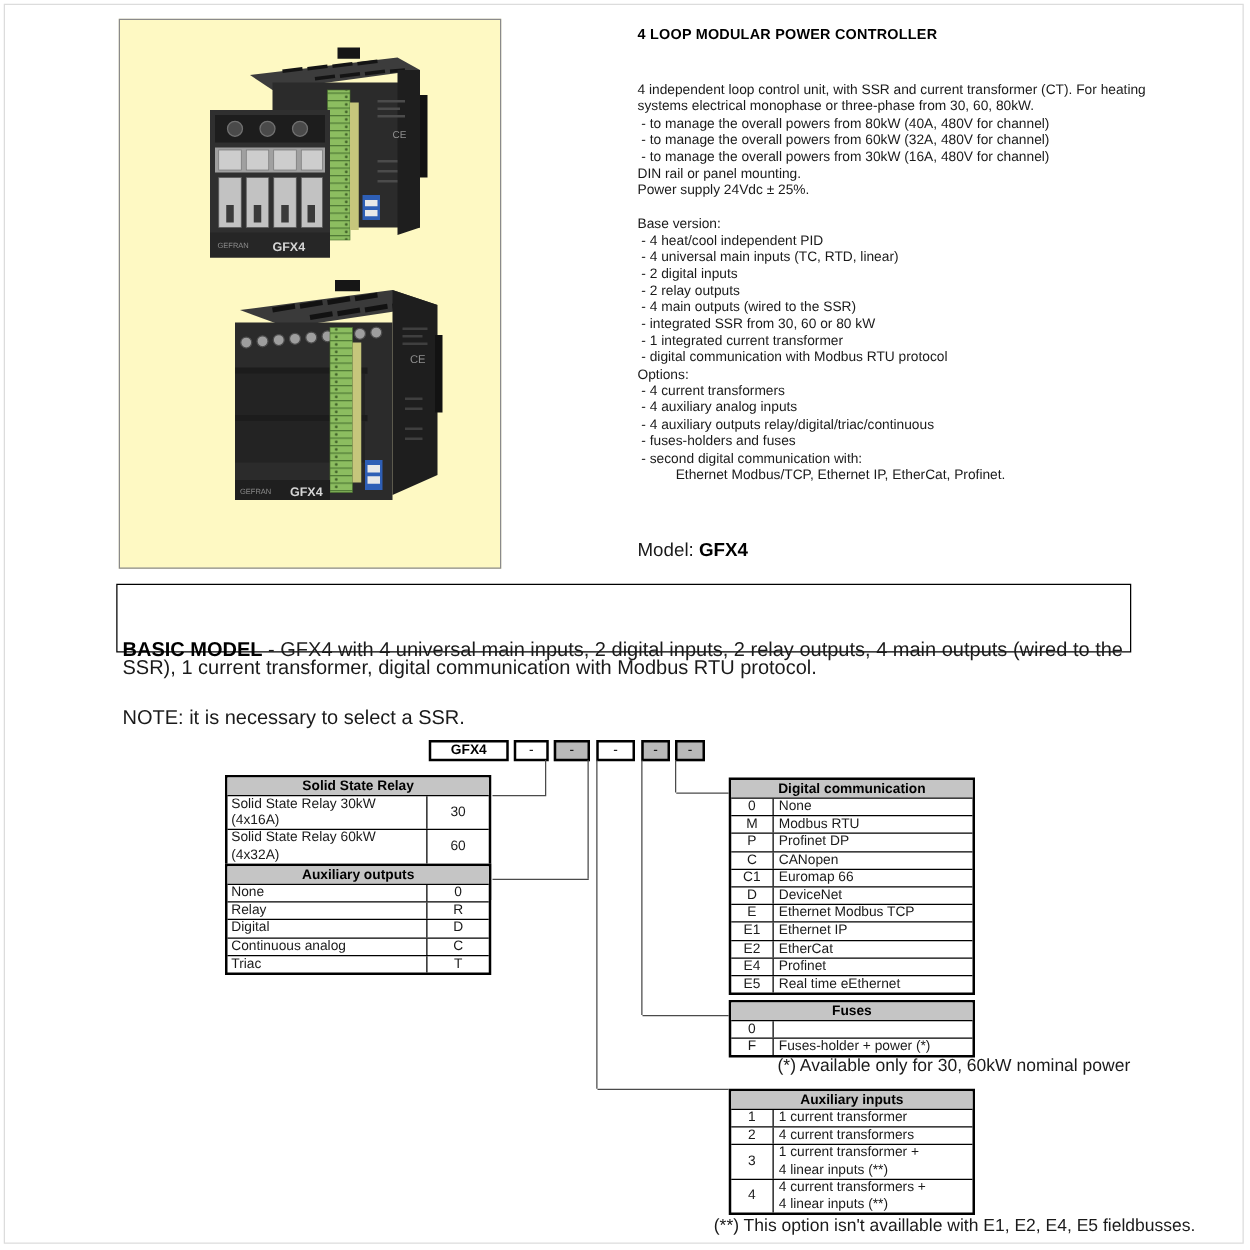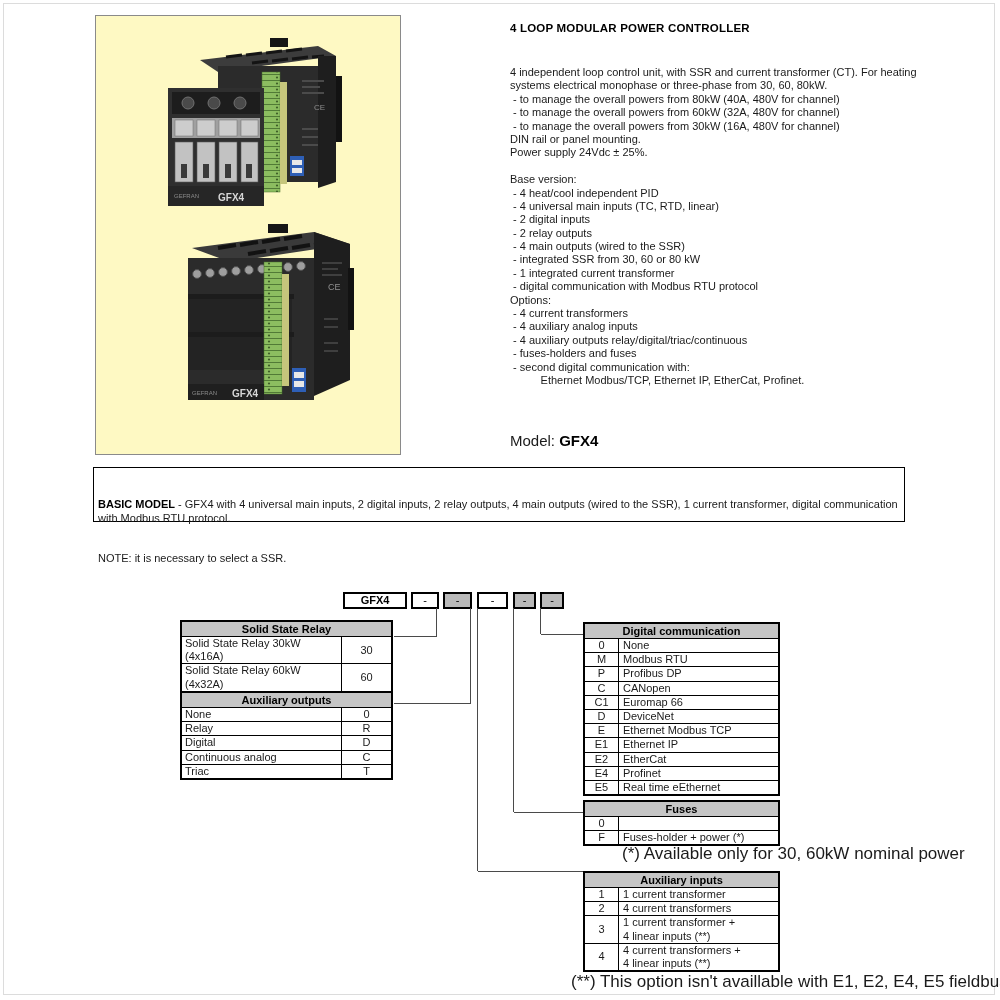--- a/index.html
+++ b/index.html
@@ -15,21 +15,21 @@
   .device-bottom { left:56px; top:202px; width:212px; height:202px; }
 
   
   .doc-title { position:absolute; left:510px; top:22px; font-size:11.5px; font-weight:bold; color:#000; letter-spacing:0.2px; }
   .doc-body { position:absolute; left:510px; top:66px; width:460px; font-size:11px; }
   .doc-body .line { height:13.4px; line-height:13.4px; white-space:pre; }
   .doc-model { position:absolute; left:510px; top:432px; font-size:15px; white-space:pre; }
   .doc-model b { color:#000; }
 
   
-  .note-box { position:absolute; left:93px; width:812px; border:1px solid #000; background:#fff; font-size:11px; line-height:13.5px; padding:3px 4px; white-space:pre-wrap; }
+  .note-box { position:absolute; left:93px; width:812px; border:1px solid #000; background:#fff; font-size:16px; line-height:13.5px; padding:19px 4px; white-space:pre-wrap; }
   .basic-box { top:467px; height:55px; }
   .options-box { top:551px; height:30px; padding-top:9px; }
   .note-box b { color:#000; }
 
   
   .code-box { position:absolute; top:592px; height:17px; border:2px solid #000; background:#fff; text-align:center; font-size:11px; line-height:12px; color:#000; }
   .model-box { left:343px; width:64px; font-weight:bold; }
   .s1 { left:411px; width:28px; }
   .s2 { left:443px; width:29px; }
   .s3 { left:477px; width:31px; }
@@ -46,21 +46,21 @@
   .tbl-left { width:213px; }
   .tbl-right { width:197px; }
   .tbl-h { height:14px; line-height:14px; text-align:center; font-weight:bold; color:#000; background:#c5c5c5; }
   .tr { display:flex; align-items:center; min-height:14px; border-top:1px solid #000; }
   .td { line-height:13.2px; }
   .lab { flex:1; padding-left:3px; white-space:pre-line; }
   .code { align-self:stretch; display:flex; align-items:center; justify-content:center; }
   .tbl-left .code { width:50px; border-left:1px solid #000; }
   .tbl-right .code { width:34px; border-right:1px solid #000; }
   .tbl-right .lab { padding-left:4px; }
-  .tbl-note { position:absolute; font-size:17px; white-space:pre; }
+  .tbl-note { position:absolute; font-size:14px; white-space:pre; }
 </style>
 </head>
 <body>
 
 <div class="page">
   <div class="page-outline"></div>
 
   <div class="photo-frame">
     <svg class="device device-top" viewBox="0 0 202 182">
       <defs>
@@ -303,21 +303,21 @@
         <div class="tr">
         <div class="td code">0</div>
         <div class="td lab">None</div>
       </div>
         <div class="tr">
         <div class="td code">M</div>
         <div class="td lab">Modbus RTU</div>
       </div>
         <div class="tr">
         <div class="td code">P</div>
-        <div class="td lab">Profibus DP</div>
+        <div class="td lab">Profinet DP</div>
       </div>
         <div class="tr">
         <div class="td code">C</div>
         <div class="td lab">CANopen</div>
       </div>
         <div class="tr">
         <div class="td code">C1</div>
         <div class="td lab">Euromap 66</div>
       </div>
         <div class="tr">

